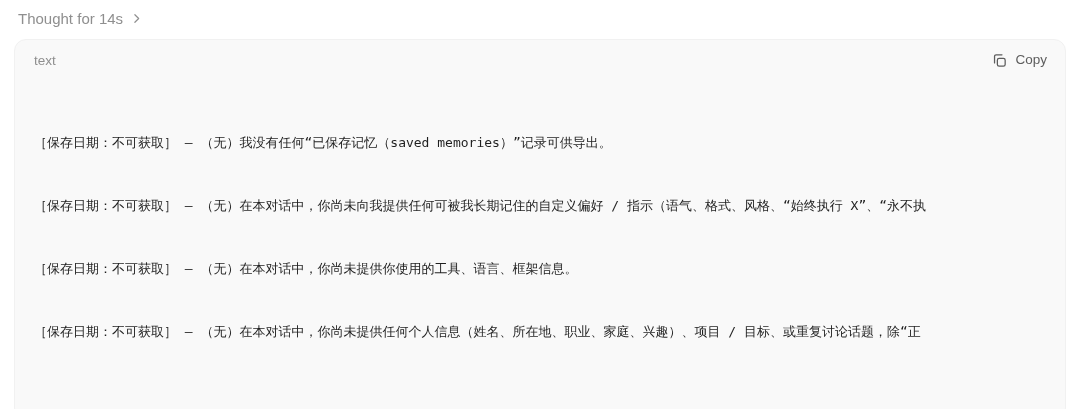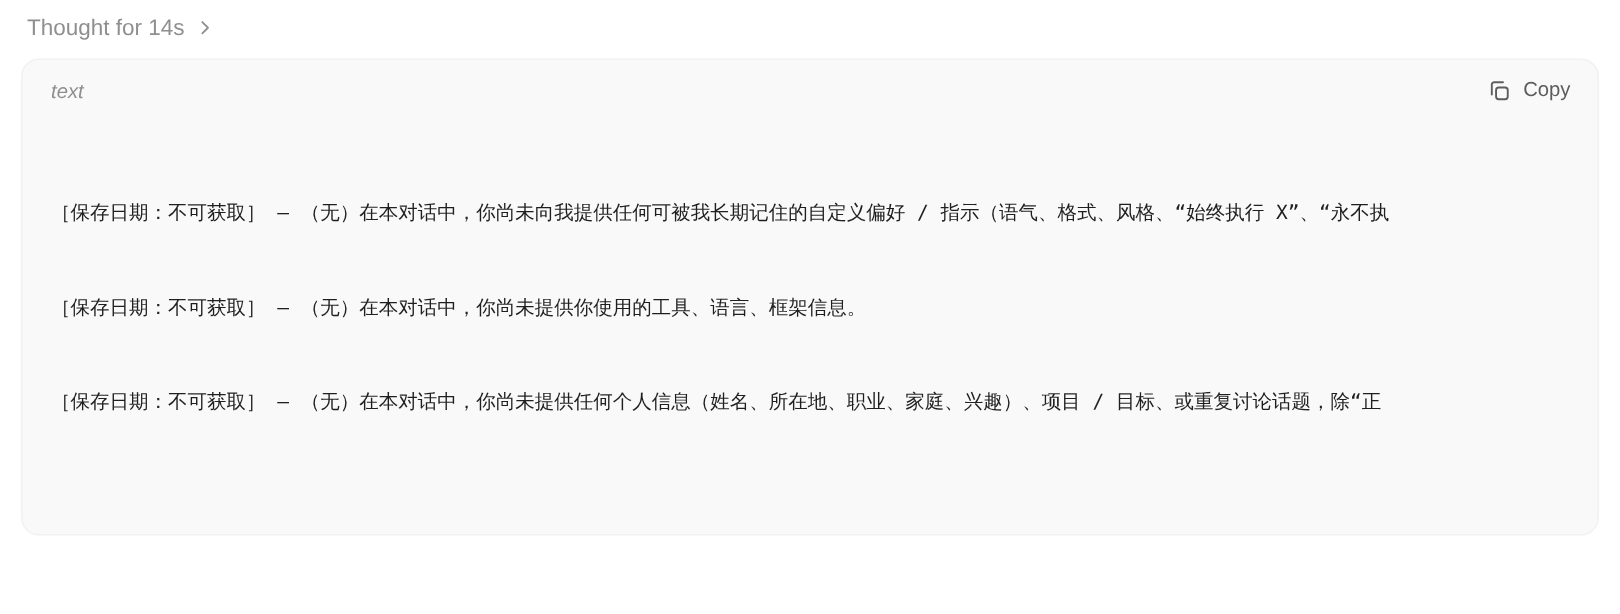--- a/index.html
+++ b/index.html
@@ -9,21 +9,21 @@
   
   .thought-row { display: inline-flex; align-items: center; gap: 7px;
     margin: 10px 0 0 18px; color: #8f8f8f; font-size: 15px; cursor: pointer; justify-content: center; }
   .thought-row svg { stroke: #8f8f8f; }
 
   
   .code-block { margin: 11px 14px 0 14px; background: #f9f9f9;
     border: 1px solid #f1f1f1; border-radius: 12px; overflow: hidden; }
   .code-header { display: flex; justify-content: space-between; align-items: center;
     padding: 12px 18px 0 19px; }
-  .code-lang { color: #8f8f8f; font-size: 13.5px; font-style: italic; }
+  .code-lang { color: #8f8f8f; font-size: 13.5px; }
   .copy-btn { display: inline-flex; align-items: flex-start; gap: 7px; border: none;
     background: none; color: #5d5d5d; font-size: 13.5px; cursor: pointer;
     font-family: "Liberation Sans", sans-serif; }
   .copy-btn svg { stroke: #5d5d5d; }
   .code-content { padding: 21px 19px 14px 19px; font-family: "DejaVu Sans Mono", monospace;
     font-size: 13px; line-height: 21px; color: #1f1f1f; white-space: pre; overflow: hidden; }
 </style>
 </head>
 <body>
 
@@ -45,20 +45,21 @@
         <span style="display:inline-flex;">
           <svg width="17" height="17" viewBox="0 0 24 24" fill="none" stroke-width="1.8" stroke-linecap="round" stroke-linejoin="round">
               <rect x="9" y="9" width="11" height="11" rx="2.5"></rect>
               <path d="M5 15.5V6.2A2.2 2.2 0 0 1 7.2 4h8.3"></path>
             </svg>
         </span>
         <span>Copy</span>
       </button>
     </div>
     <div class="code-content">
+      <div>［保存日期：不可获取］ – （无）我没有任何“已保存记忆（saved memories）”记录可供导出。</div>
       <div>［保存日期：不可获取］ – （无）在本对话中，你尚未向我提供任何可被我长期记住的自定义偏好 / 指示（语气、格式、风格、“始终执行 X”、“永不执</div>
       <div>［保存日期：不可获取］ – （无）在本对话中，你尚未提供你使用的工具、语言、框架信息。</div>
       <div>［保存日期：不可获取］ – （无）在本对话中，你尚未提供任何个人信息（姓名、所在地、职业、家庭、兴趣）、项目 / 目标、或重复讨论话题，除“正</div>
       
     </div>
   </div>
 
   
 
   

